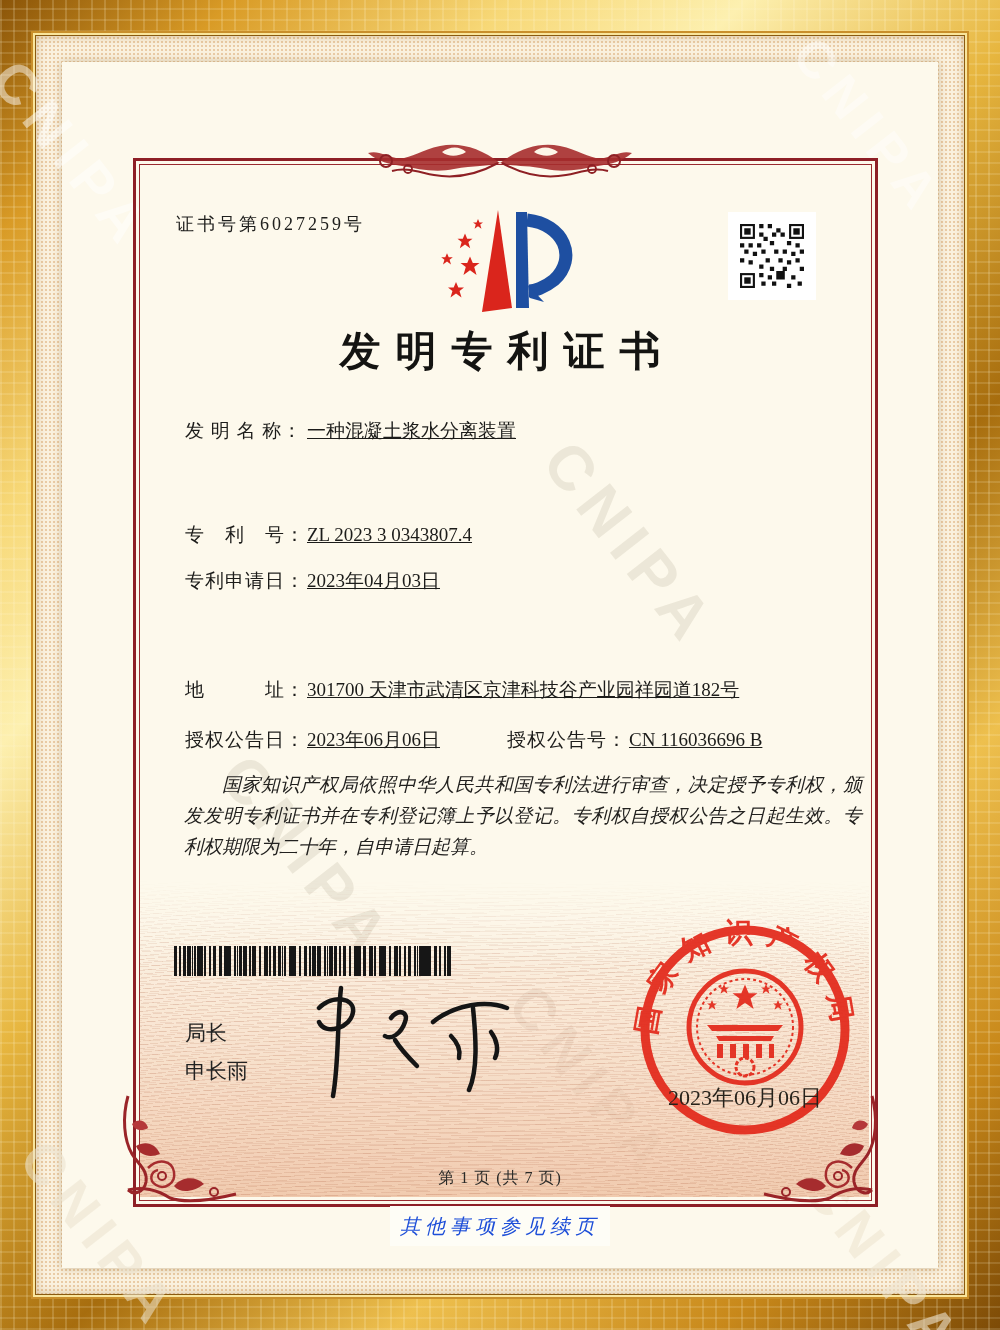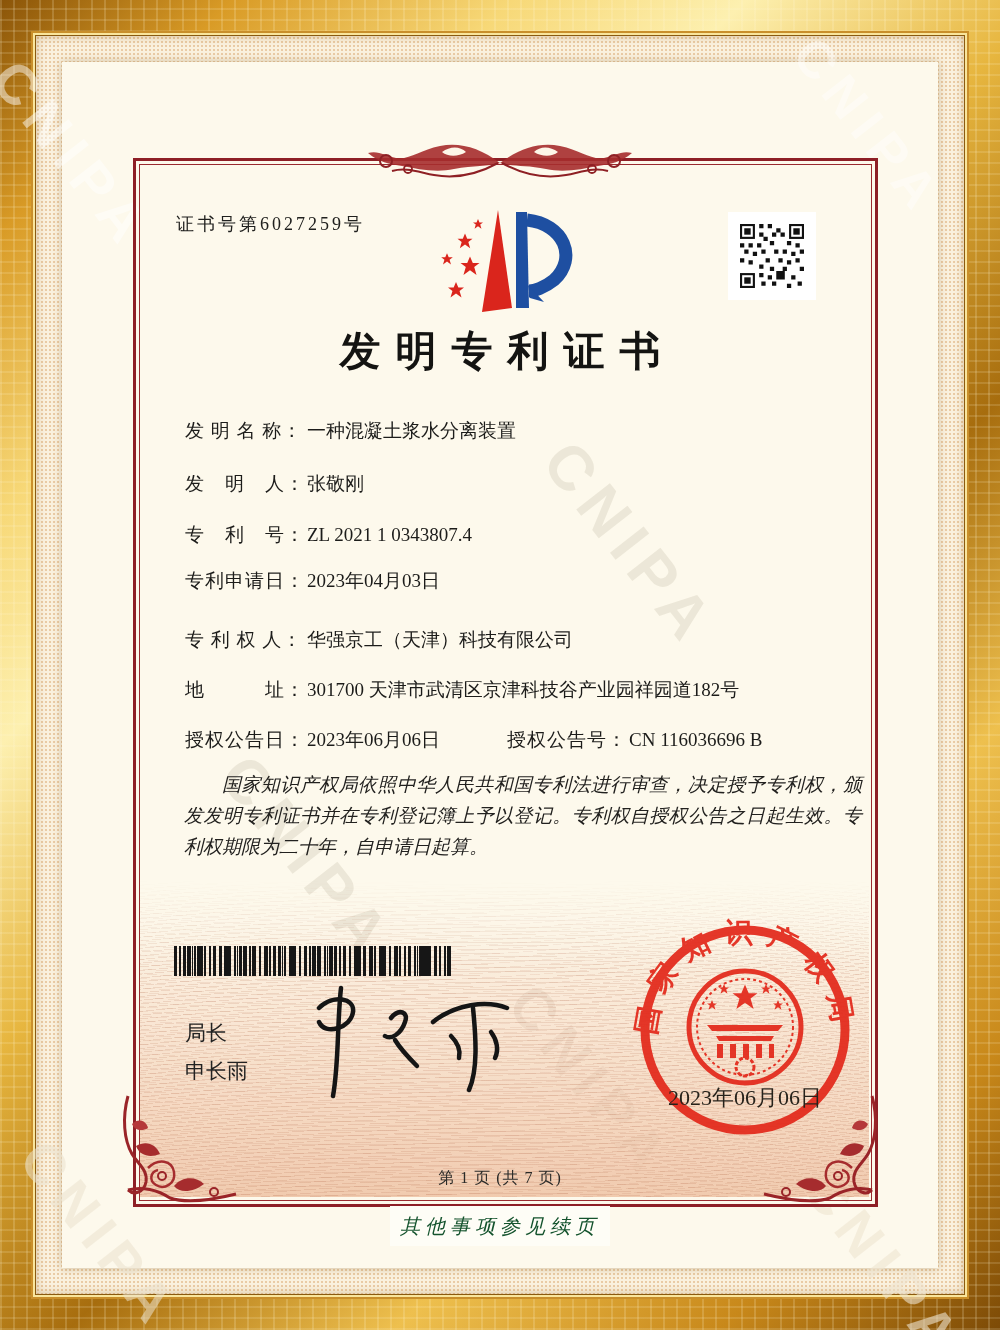--- a/index.html
+++ b/index.html
@@ -54,42 +54,42 @@
   .orn{position:absolute; pointer-events:none;}
   .cert-no{position:absolute; left:176px; top:212px; font-size:18px; letter-spacing:3px; color:#20201e;text-align:right;}
   .logo{position:absolute; left:432px; top:206px;}
   .qr-box{position:absolute; left:728px; top:212px; width:88px; height:88px; background:#fff; display:flex; align-items:center; justify-content:center;}
   .title{
     position:absolute; left:0; top:324px; width:100%; margin:0; text-align:center;
     font-size:41px; font-weight:bold; letter-spacing:15px; text-indent:15px; color:#141412;
   }
   .frow{position:absolute; left:185px; width:690px; font-size:19px; color:#1c1c1a; white-space:nowrap;}
   .flabel{display:inline-block; min-width:120px; letter-spacing:1px;}
-  .fvalue{margin-left:2px;}
+  .fvalue{margin-left:2px;text-decoration:underline;}
   .fextra{position:absolute; left:322px; top:0;}
   .paras{position:absolute; left:184px; top:769px; width:678px; font-size:19px; line-height:31px;
          font-style:italic; color:#22211f; text-align:justify;}
   .paras p{margin:0 0 4px 0; text-indent:2em;}
   .barcode{
     position:absolute; left:174px; top:946px; width:277px; height:30px;
     background-image:
       repeating-linear-gradient(90deg,#161616 0 2px, rgba(0,0,0,0) 2px 5px),
       repeating-linear-gradient(90deg,#161616 0 1px, rgba(0,0,0,0) 1px 9px),
       repeating-linear-gradient(90deg,#161616 0 3px, rgba(0,0,0,0) 3px 13px),
       repeating-linear-gradient(90deg,#161616 0 2px, rgba(0,0,0,0) 2px 23px);
   }
   .signoff-title{position:absolute; left:185px; top:1019px; font-family:Liberation Mono, monospace; font-size:21px; color:#222;}
   .signoff-name{position:absolute; left:185px; top:1057px; font-family:"Liberation Sans",sans-serif; font-size:21px; color:#222;}
   .signature{position:absolute; left:295px; top:978px;}
   .seal{position:absolute; left:625px; top:915px;}
   .pagenum{position:absolute; left:0; top:1168px; width:100%; text-align:center; font-size:16px; color:#2a2a28; letter-spacing:1px;}
   .note{
     position:absolute; left:390px; top:1206px; width:220px; height:40px;
     background:#fefdf6; display:flex; align-items:center; justify-content:center;
-    font-size:20px; font-style:italic; letter-spacing:5px; color:#14532d;
+    font-size:20px; font-style:italic; letter-spacing:5px; color:#1d4ed8;
   }
 </style>
 </head>
 <body>
 
 <div class="stage">
 
   <svg width="0" height="0" style="position:absolute" aria-hidden="true">
     <defs>
       <path id="star" d="M0,-10 2.94,-3.09 10,-3.09 4.44,1.18 6.88,9.51 0,4.5 -6.88,9.51 -4.44,1.18 -10,-3.09 -2.94,-3.09Z"></path>
@@ -174,31 +174,25 @@
                  M20,54h4v4h-4z M30,54h4v4h-4z M44,56h4v4h-4z M54,54h4v4h-4z"></path>
       </g>
     </svg>
   </div>
 
   <h1 class="title">发明专利证书</h1>
 
   <div class="frow" style="top:418px">
     <span class="flabel">发 明 名 称：</span><span class="fvalue">一种混凝土浆水分离装置</span>
   </div>
-  <div class="frow" style="top:471px">
-    <span class="flabel">发　明　人：</span><span class="fvalue">张敬刚</span>
-  </div>
   <div class="frow" style="top:522px">
-    <span class="flabel">专　利　号：</span><span class="fvalue">ZL 2021 1 0343807.4</span>
+    <span class="flabel">专　利　号：</span><span class="fvalue">ZL 2023 3 0343807.4</span>
   </div>
   <div class="frow" style="top:568px">
     <span class="flabel">专利申请日：</span><span class="fvalue">2023年04月03日</span>
-  </div>
-  <div class="frow" style="top:627px">
-    <span class="flabel">专 利 权 人：</span><span class="fvalue">华强京工（天津）科技有限公司</span>
   </div>
   <div class="frow" style="top:677px">
     <span class="flabel">地　　　址：</span><span class="fvalue">301700 天津市武清区京津科技谷产业园祥园道182号</span>
   </div>
   <div class="frow" style="top:727px">
     <span class="flabel">授权公告日：</span><span class="fvalue">2023年06月06日</span>
     <span class="fextra">
       <span class="flabel">授权公告号：</span><span class="fvalue">CN 116036696 B</span>
     </span>
   </div>

